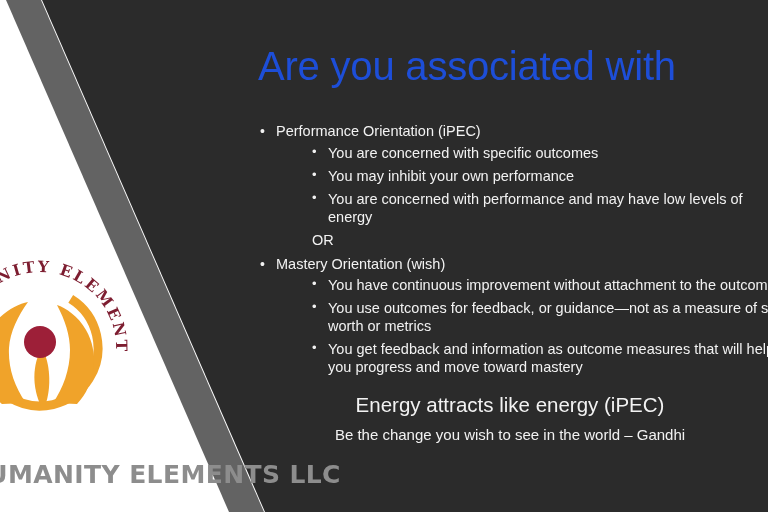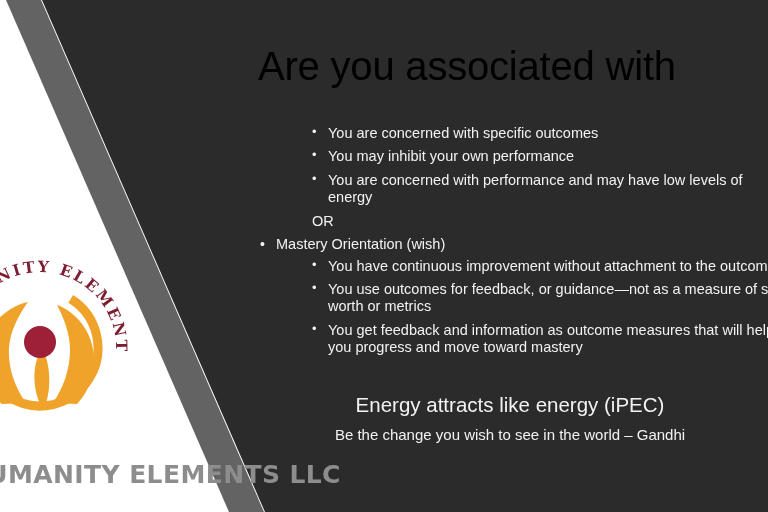--- a/index.html
+++ b/index.html
@@ -55,21 +55,21 @@
     letter-spacing: 0.4px;
     color: #8d8d8d;
     white-space: nowrap;
   }
 
   
   .title {
     position: absolute;
     left: 258px;
     top: 44px;
-    color: #000000;
+    color: #1d4ed8;
     font-size: 40px;
     font-weight: normal;
     letter-spacing: -0.2px;
     white-space: nowrap;
   }
 
   .body-block {
     position: absolute;
     left: 252px;
     top: 122px;
@@ -191,20 +191,21 @@
   </div>
 
   <div class="brand-footer">HUMANITY ELEMENTS LLC</div>
 
   <div class="title">Are you associated with</div>
 
   <div class="body-block">
     <ul class="lvl1">
 
       <li class="l1">
+        <span class="btxt">Performance Orientation (iPEC)</span>
         <ul class="lvl2">
           <li class="l2">
             <span class="btxt wrapline">You are concerned with specific outcomes</span>
           </li>
           <li class="l2">
             <span class="btxt wrapline">You may inhibit  your own performance</span>
           </li>
           <li class="l2">
             <span class="btxt wrapline">You are concerned with performance  and may have low levels of</span>
             <span class="wrapline">energy</span>

